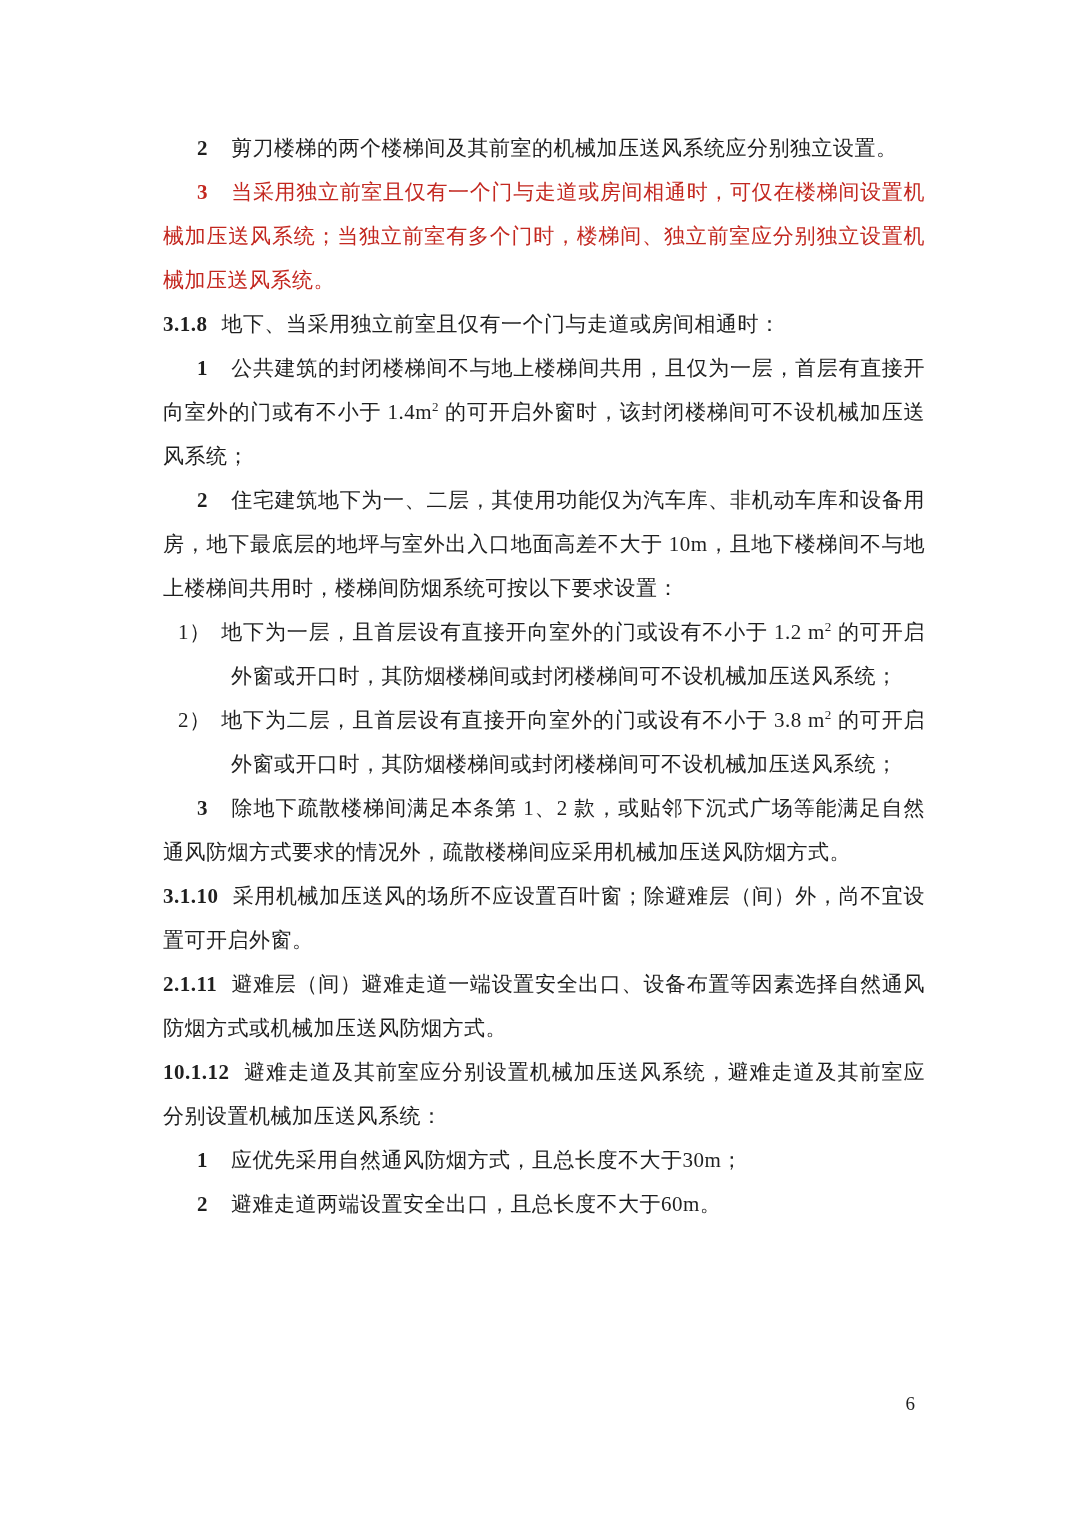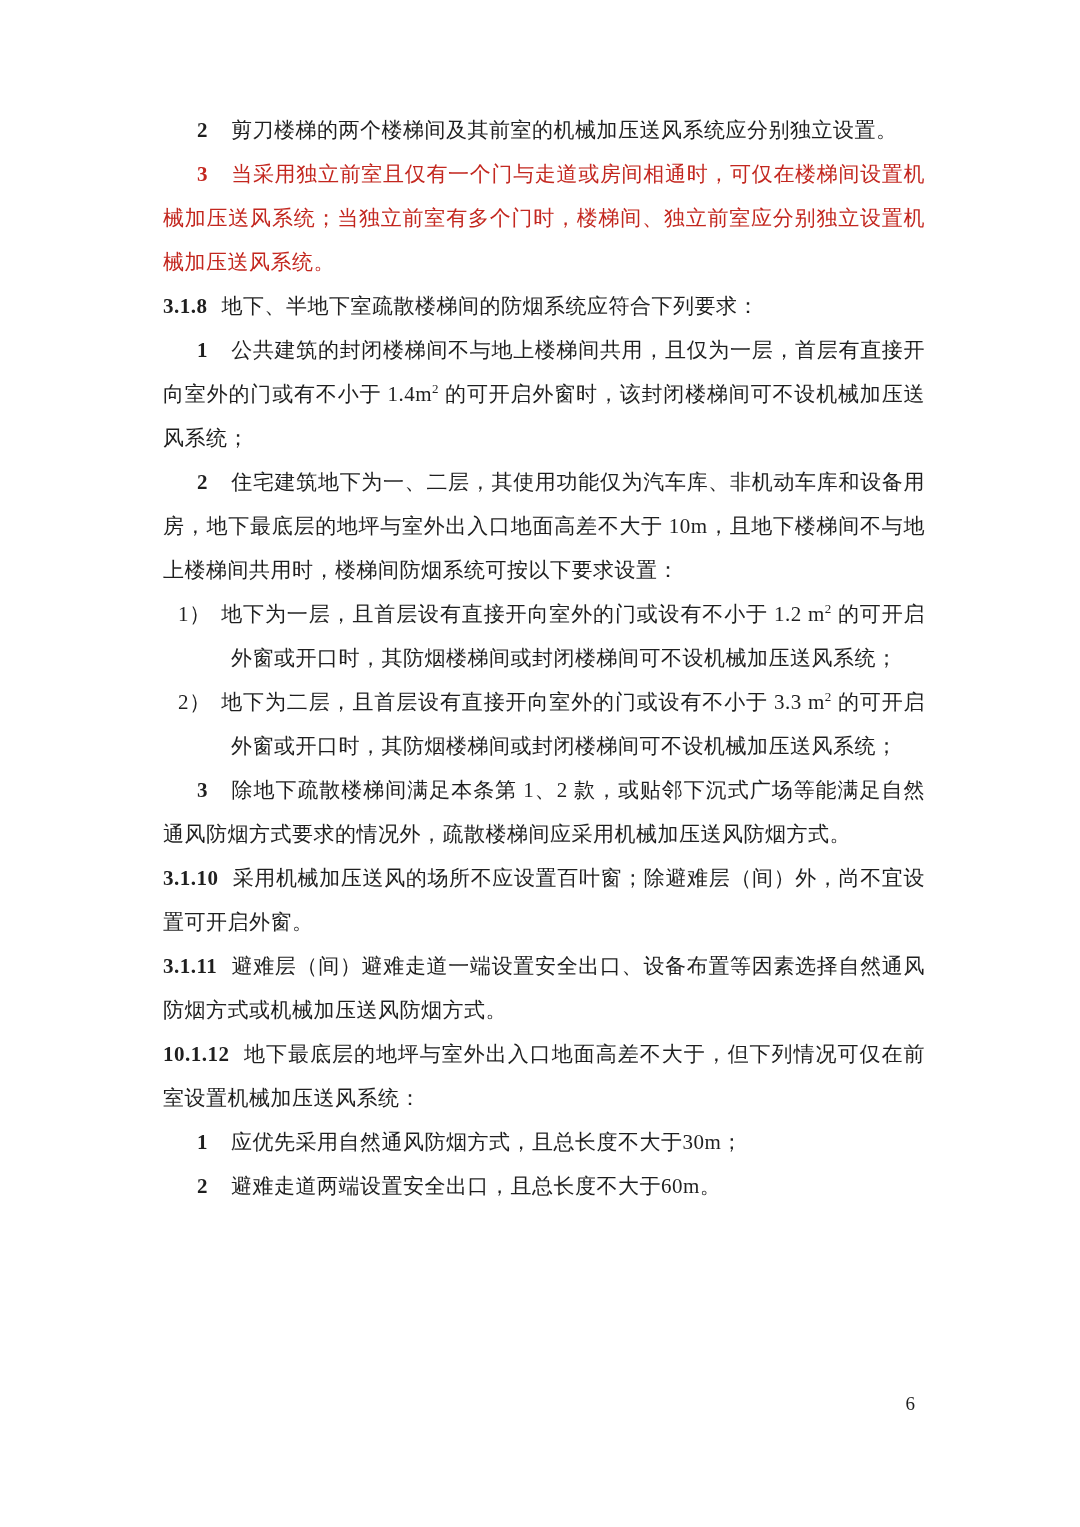--- a/index.html
+++ b/index.html
@@ -11,21 +11,21 @@
     position: relative;
     width: 1080px;
     height: 1527px;
     background: #ffffff;
     overflow: hidden;
     font-family: "Liberation Serif", "DejaVu Serif", serif;
     color: #1f1f1f;
   }
   .doc-body {
     position: absolute;
-    top: 108px;
+    top: 126px;
     left: 163px;
     width: 762px;
   }
   p.para {
     margin: 0;
     padding: 0;
     font-size: 21px;
     line-height: 44px;
     text-align: justify;
     letter-spacing: 0.5px;
@@ -54,26 +54,26 @@
     color: #1f1f1f;
   }
 </style>
 </head>
 <body>
 
 <div class="page">
   <div class="doc-body">
       <p class="para item"><span class="b">2</span><span>剪刀楼梯的两个楼梯间及其前室的机械加压送风系统应分别独立设置。</span></p>
       <p class="para item red"><span class="b">3</span><span>当采用独立前室且仅有一个门与走道或房间相通时，可仅在楼梯间设置机械加压送风系统；当独立前室有多个门时，楼梯间、独立前室应分别独立设置机械加压送风系统。</span></p>
-      <p class="para clause"><span class="b">3.1.8</span><span>地下、半地下室疏散楼梯间的防烟系统应符合下列要求：</span></p>
+      <p class="para clause"><span class="b">3.1.8</span><span>地下、当采用独立前室且仅有一个门与走道或房间相通时：</span></p>
       <p class="para item"><span class="b">1</span><span>公共建筑的封闭楼梯间不与地上楼梯间共用，且仅为一层，首层有直接开向室外的门或有不小于 1.4m</span><sup>2</sup><span> 的可开启外窗时，该封闭楼梯间可不设机械加压送风系统；</span></p>
       <p class="para item"><span class="b">2</span><span>住宅建筑地下为一、二层，其使用功能仅为汽车库、非机动车库和设备用房，地下最底层的地坪与室外出入口地面高差不大于 10m，且地下楼梯间不与地上楼梯间共用时，楼梯间防烟系统可按以下要求设置：</span></p>
       <p class="para subitem"><span>1）</span><span>地下为一层，且首层设有直接开向室外的门或设有不小于 1.2 m</span><sup>2</sup><span> 的可开启外窗或开口时，其防烟楼梯间或封闭楼梯间可不设机械加压送风系统；</span></p>
-      <p class="para subitem"><span>2）</span><span>地下为二层，且首层设有直接开向室外的门或设有不小于 3.3 m</span><sup>2</sup><span> 的可开启外窗或开口时，其防烟楼梯间或封闭楼梯间可不设机械加压送风系统；</span></p>
+      <p class="para subitem"><span>2）</span><span>地下为二层，且首层设有直接开向室外的门或设有不小于 3.8 m</span><sup>2</sup><span> 的可开启外窗或开口时，其防烟楼梯间或封闭楼梯间可不设机械加压送风系统；</span></p>
       <p class="para item"><span class="b">3</span><span>除地下疏散楼梯间满足本条第 1、2 款，或贴邻下沉式广场等能满足自然通风防烟方式要求的情况外，疏散楼梯间应采用机械加压送风防烟方式。</span></p>
       <p class="para clause"><span class="b">3.1.10</span><span>采用机械加压送风的场所不应设置百叶窗；除避难层（间）外，尚不宜设置可开启外窗。</span></p>
-      <p class="para clause"><span class="b">3.1.11</span><span>避难层（间）避难走道一端设置安全出口、设备布置等因素选择自然通风防烟方式或机械加压送风防烟方式。</span></p>
-      <p class="para clause"><span class="b">10.1.12</span><span>地下最底层的地坪与室外出入口地面高差不大于，但下列情况可仅在前室设置机械加压送风系统：</span></p>
+      <p class="para clause"><span class="b">2.1.11</span><span>避难层（间）避难走道一端设置安全出口、设备布置等因素选择自然通风防烟方式或机械加压送风防烟方式。</span></p>
+      <p class="para clause"><span class="b">10.1.12</span><span>避难走道及其前室应分别设置机械加压送风系统，避难走道及其前室应分别设置机械加压送风系统：</span></p>
       <p class="para item"><span class="b">1</span><span>应优先采用自然通风防烟方式，且总长度不大于30m；</span></p>
       <p class="para item"><span class="b">2</span><span>避难走道两端设置安全出口，且总长度不大于60m。</span></p>
     </div>
   <div class="footer-page-number">6</div>
 </div>
 
 </body></html>

